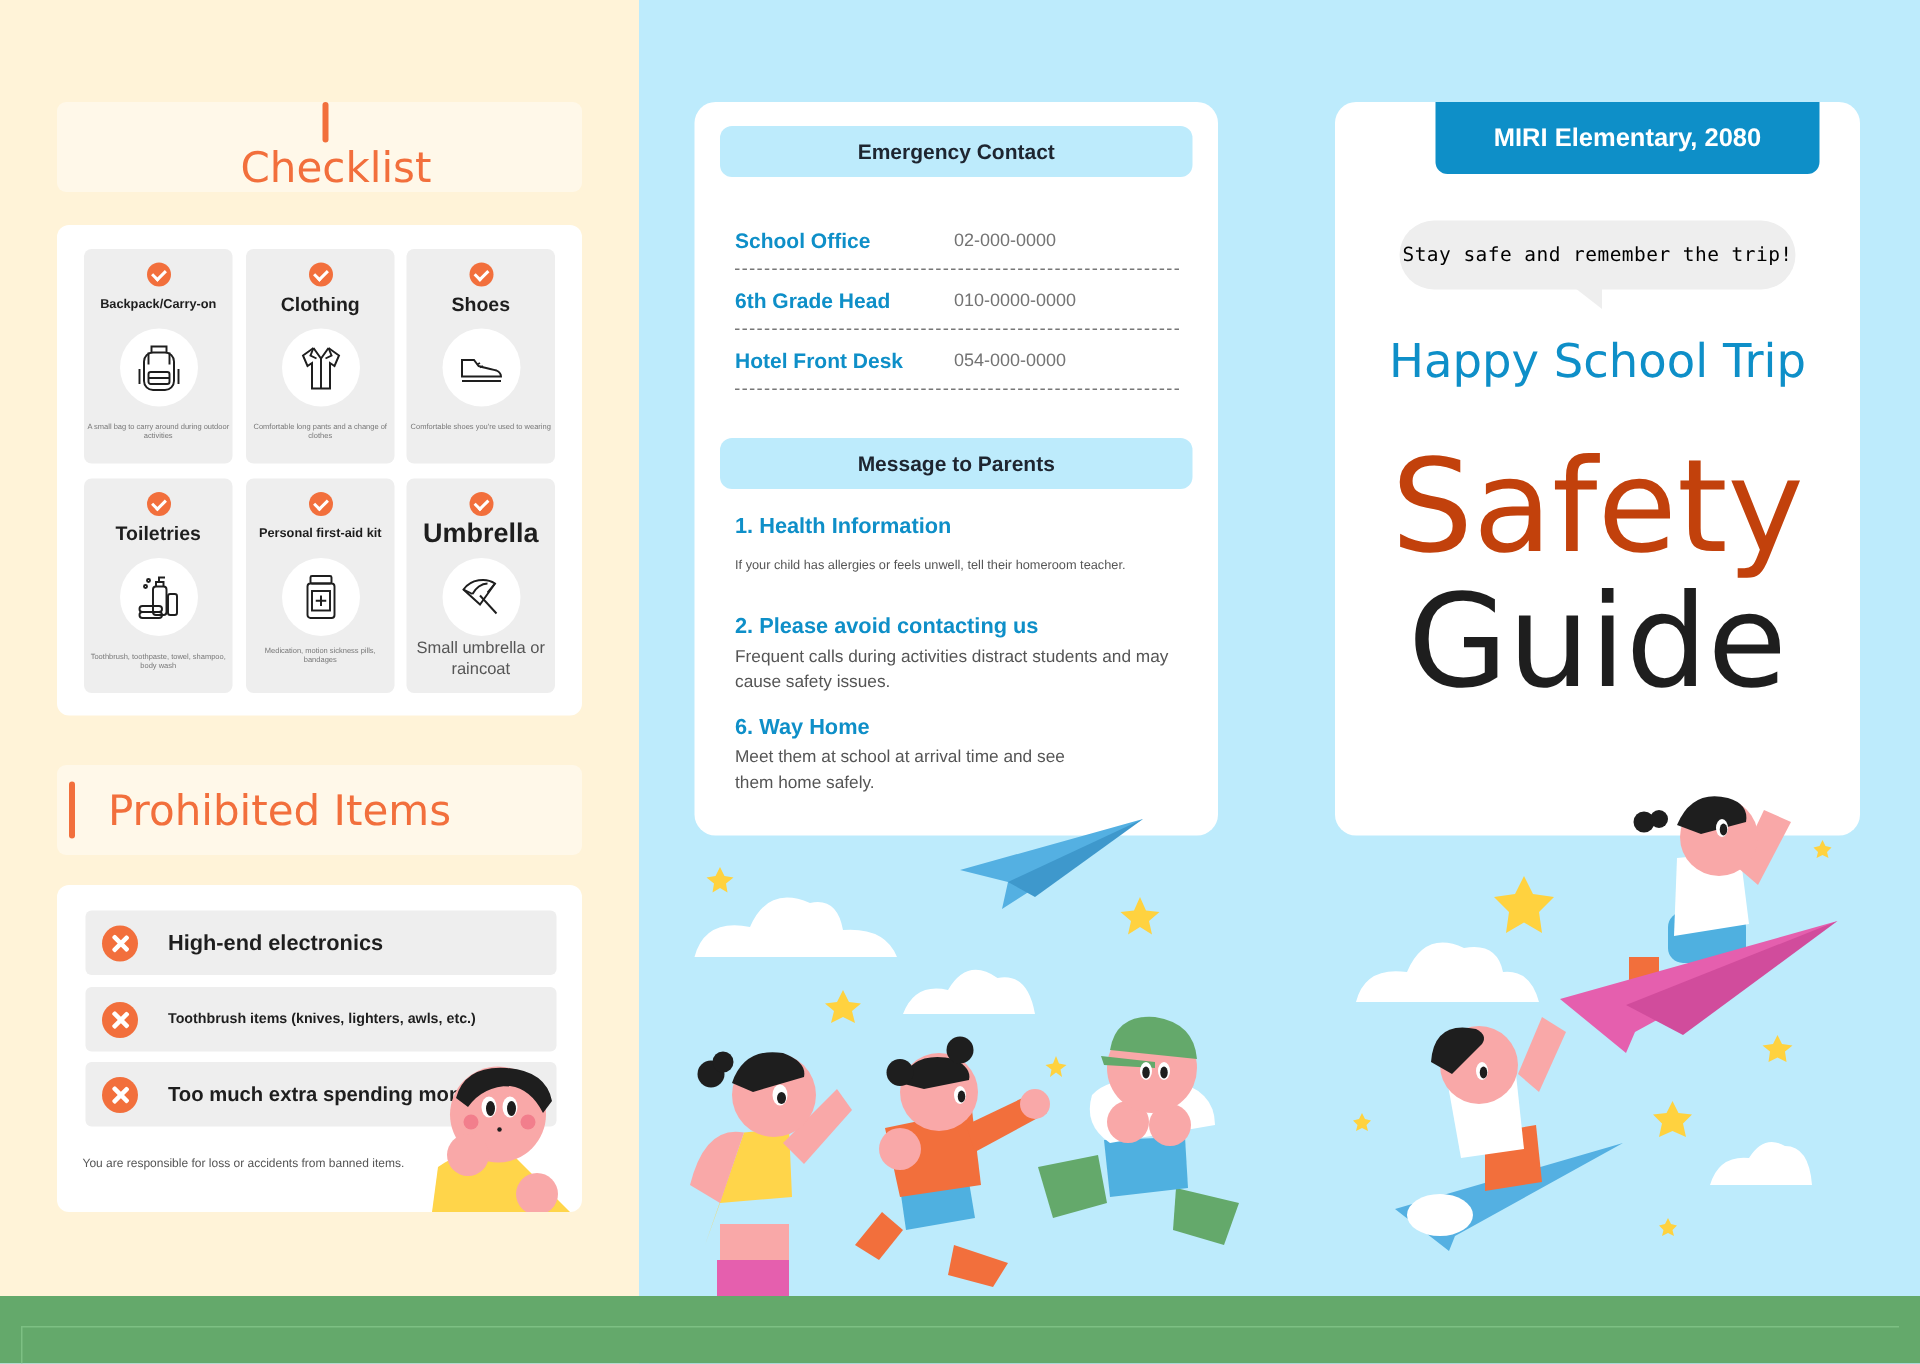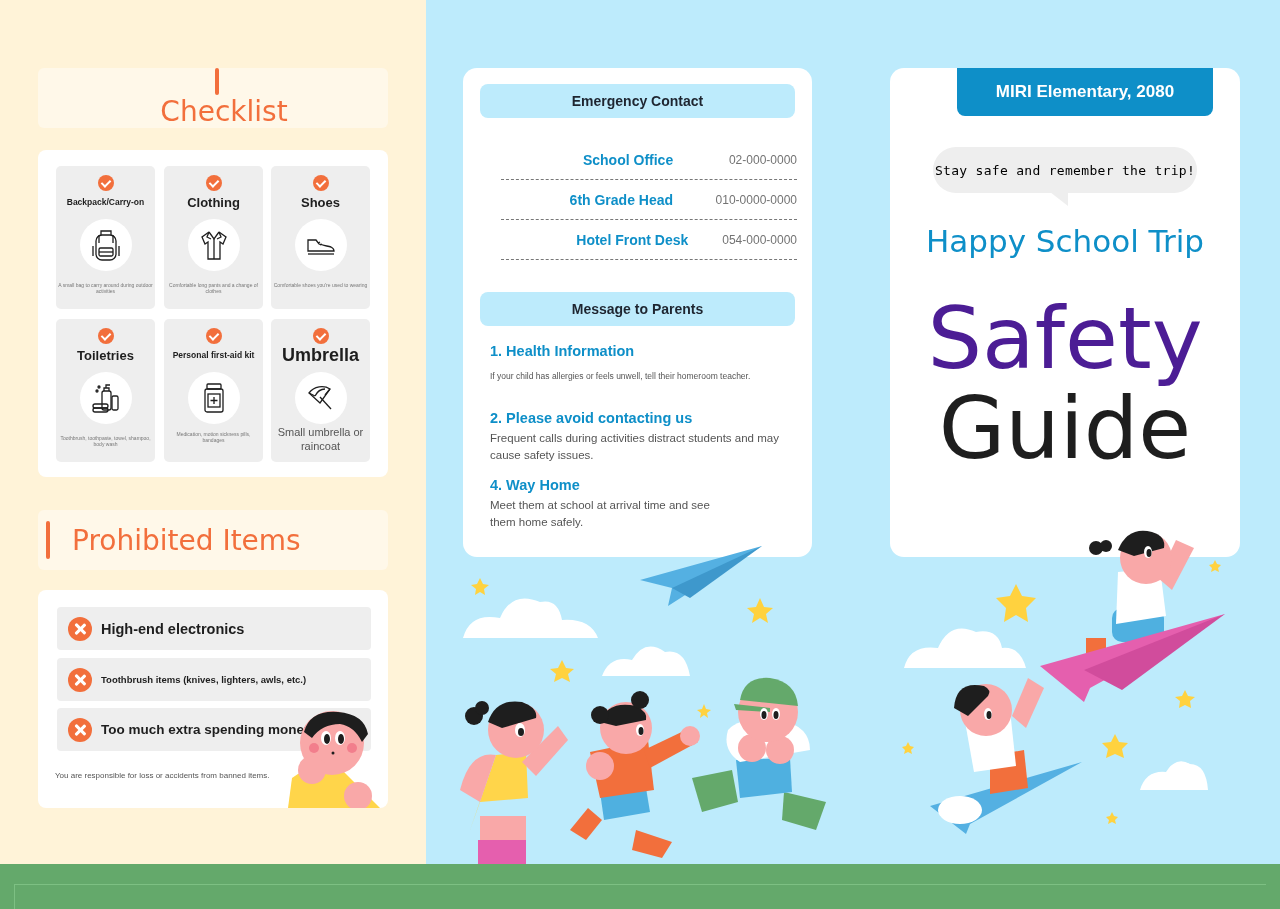--- a/index.html
+++ b/index.html
@@ -22,47 +22,47 @@
   .check-panel { position: absolute; left: 38px; top: 150px; width: 350px; height: 327px; background: #FFFFFF; border-radius: 8px; }
   .card { position: absolute; width: 99px; background: #EEEEEE; border-radius: 5px; text-align: center; }
   .card .tick { width: 16px; height: 16px; border-radius: 50%; background: #F26F3C; margin: 9px auto 0; position: relative; }
   .card .tick::after { content: ""; position: absolute; left: 5px; top: 3px; width: 4px; height: 7px; border-right: 2px solid #fff; border-bottom: 2px solid #fff; transform: rotate(45deg); }
   .card .label { font-weight: bold; color: #1E1E1E; margin-top: 3px; height: 16px; display: flex; align-items: center; justify-content: center; white-space: nowrap; }
   .card .circle { width: 52px; height: 52px; border-radius: 50%; background: #FFFFFF; margin: 9px auto 0; display: flex; align-items: center; justify-content: center; }
   .card .caption { color: #777; font-size: 5px; line-height: 6px; position: absolute; left: 2px; right: 2px; }
 
   
   .pro-panel { position: absolute; left: 38px; top: 590px; width: 350px; height: 218px; background: #FFFFFF; border-radius: 8px; overflow: hidden; }
-  .pro-row { position: absolute; left: 19px; width: 314px; height: 43px; background: #EEEEEE; border-radius: 4px; display: flex; align-items: center; }
+  .pro-row { position: absolute; left: 19px; width: 314px; height: 43px; background: #EEEEEE; border-radius: 4px; display: flex; align-items: center; gap: 11px; }
   .pro-row .x { width: 24px; height: 24px; border-radius: 50%; background: #F26F3C; margin-left: 11px; position: relative; flex: none; }
   .pro-row .x::before, .pro-row .x::after { content: ""; position: absolute; left: 11px; top: 5px; width: 2.5px; height: 14px; background: #fff; border-radius: 1px; }
   .pro-row .x::before { transform: rotate(45deg); }
   .pro-row .x::after { transform: rotate(-45deg); }
   .pro-row .txt { margin-left: 9px; font-weight: bold; color: #1E1E1E; white-space: nowrap; }
   .pro-note { position: absolute; left: 17px; top: 181px; font-size: 8px; color: #555; }
 
   
   .mid-panel { position: absolute; left: 463px; top: 68px; width: 349px; height: 489px; background: #FFFFFF; border-radius: 14px; }
   .pill { position: absolute; left: 17px; width: 315px; height: 34px; background: #BDEBFC; border-radius: 8px; display: flex; align-items: center; justify-content: center;
     font-weight: bold; font-size: 14px; color: #1E2530; }
-  .contact-row { position: absolute; left: 38px; width: 296px; height: 40px; border-bottom: 1px dashed #777; display: flex; align-items: center; justify-content: flex-end; }
+  .contact-row { position: absolute; left: 27px; width: 296px; height: 40px; border-bottom: 1px dashed #777; display: flex; align-items: center; }
   .contact-row .name { width: 146px; color: #0E8FC8; font-weight: bold; font-size: 14px; }
   .contact-row .num { color: #737373; font-size: 12px; }
   .msg-h { position: absolute; left: 27px; color: #0E8FC8; font-weight: bold; font-size: 14.5px; }
   .msg-p { position: absolute; left: 27px; color: #555; line-height: 17px; }
 
   
   .right-panel { position: absolute; left: 890px; top: 68px; width: 350px; height: 489px; background: #FFFFFF; border-radius: 14px; }
   .school-tab { position: absolute; left: 47px; top: 0; width: 256px; height: 48px; background: #0E8FC8; border-radius: 0 0 8px 8px;
     color: #FFFFFF; font-weight: bold; font-size: 17px; display: flex; align-items: center; justify-content: center; margin-left: 20px; }
   .bubble { position: absolute; left: 43px; top: 79px; width: 264px; height: 46px; background: #EEEEEE; border-radius: 23px;
     display: flex; align-items: center; justify-content: center; color: #000000; font-size: 13px; font-family: "DejaVu Sans Mono", monospace; letter-spacing: 0.3px; }
   .bubble-tail { position: absolute; left: 160px; top: 124px; width: 0; height: 0; border-left: 18px solid transparent; border-top: 14px solid #EEEEEE; }
   .happy { position: absolute; left: 0; width: 350px; top: 155px; text-align: center; color: #0E8FC8; font-size: 31px; font-family: "DejaVu Sans", sans-serif; }
-  .safety { position: absolute; left: 0; width: 350px; top: 220px; text-align: center; color: #4c1d95; font-size: 86px; font-family: "DejaVu Sans", sans-serif; line-height: 100px; }
+  .safety { position: absolute; left: 0; width: 350px; top: 220px; text-align: center; color: #c2410c; font-size: 86px; font-family: "DejaVu Sans", sans-serif; line-height: 100px; }
   .guide { position: absolute; left: 0; width: 350px; top: 310px; text-align: center; color: #1E1E1E; font-size: 86px; font-family: "DejaVu Sans", sans-serif; line-height: 100px; }
 
   .illus { position: absolute; }
 </style>
 </head>
 <body>
 
 <div class="left-bg"></div>
 <div class="right-bg"></div>
 
@@ -206,21 +206,21 @@
   <div class="contact-row" style="top:152px;">
     <span class="name">Hotel Front Desk</span>
     <span class="num">054-000-0000</span>
   </div>
 
   <div class="pill" style="top:224px;">Message to Parents</div>
   <div class="msg-h" style="top:275px;">1. Health Information</div>
   <div class="msg-p" style="top:300px; font-size:8.5px; width:300px;">If your child has allergies or feels unwell, tell their homeroom teacher.</div>
   <div class="msg-h" style="top:342px;">2. Please avoid contacting us</div>
   <div class="msg-p" style="top:362px; font-size:11.5px; width:300px;">Frequent calls during activities distract students and may cause safety issues.</div>
-  <div class="msg-h" style="top:409px;">4. Way Home</div>
+  <div class="msg-h" style="top:409px;">6. Way Home</div>
   <div class="msg-p" style="top:429px; font-size:11.5px; width:220px;">Meet them at school at arrival time and see them home safely.</div>
 </div>
 
 <div class="right-panel">
   <div class="school-tab">MIRI Elementary, 2080</div>
   <div class="bubble">Stay safe and remember the trip!</div>
   <div class="bubble-tail"></div>
   <div class="happy">Happy School Trip</div>
   <div class="safety">Safety</div>
   <div class="guide">Guide</div>

